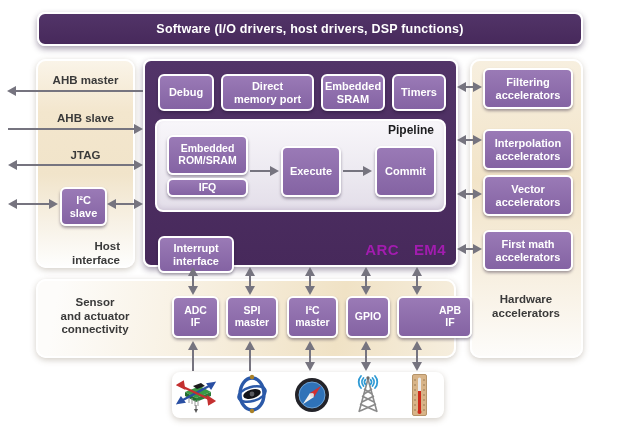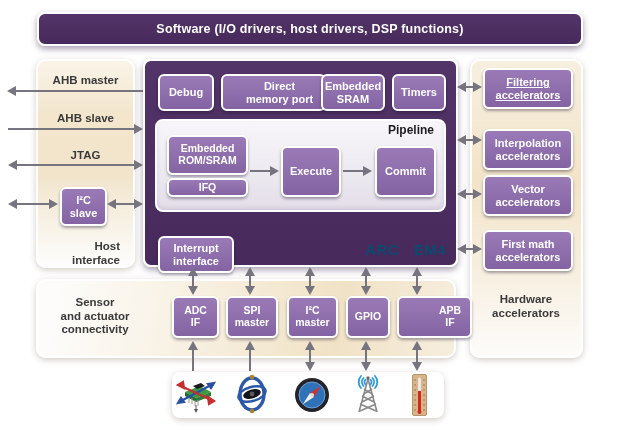--- a/index.html
+++ b/index.html
@@ -35,21 +35,21 @@
   .pbox span{display:block;}
   .pbox.small{font-size:10.5px;}
   
   .pipeline{
     position:absolute;background:linear-gradient(180deg,#f8f6fa 0%,#edeaf1 55%,#e3dee9 100%);
     border:2px solid #fff;border-radius:8px;box-shadow:inset 0 -2px 4px rgba(70,45,95,.12);
   }
   .pipeline-label{position:absolute;color:#1d1d1f;font-size:12px;font-weight:bold;text-align:right;}
   .cpu-name{
     position:absolute;display:flex;justify-content:flex-end;gap:15px;
-    color:#0c4a6e;font-size:15px;font-weight:bold;letter-spacing:.4px;
+    color:#a21caf;font-size:15px;font-weight:bold;letter-spacing:.4px;
   }
   
   .lbl{position:absolute;color:#3a3a3a;font-weight:bold;text-align:center;font-size:11.5px;line-height:1.18;}
   .lbl span{display:block;}
   
   .harrow{position:absolute;height:2px;background:#76747f;}
   .harrow.hl::before{content:'';position:absolute;left:-9px;top:-4px;width:0;height:0;
     border-top:5px solid transparent;border-bottom:5px solid transparent;border-right:9px solid #76747f;}
   .harrow.hr::after{content:'';position:absolute;right:-9px;top:-4px;width:0;height:0;
     border-top:5px solid transparent;border-bottom:5px solid transparent;border-left:9px solid #76747f;}
@@ -80,21 +80,21 @@
   <div class="lbl" style="left:50px;top:240px;width:70px;text-align:right;">
     <span>Host</span>
     <span>interface</span>
   </div>
 
   <div class="dark" style="left:143px;top:59px;width:311px;height:204px;"></div>
   <div class="pbox" style="left:158px;top:74px;width:52px;height:33px;">
     <span>Debug</span>
       <span></span>
   </div>
-  <div class="pbox" style="left:221px;top:74px;width:89px;height:33px;padding-left:12px;">
+  <div class="pbox" style="left:221px;top:74px;width:89px;height:33px;">
     <span>Direct</span>
       <span>memory port</span>
   </div>
   <div class="pbox" style="left:321px;top:74px;width:60px;height:33px;">
     <span>Embedded</span>
       <span>SRAM</span>
   </div>
   <div class="pbox" style="left:392px;top:74px;width:50px;height:33px;">
     <span>Timers</span>
       <span></span>
@@ -121,21 +121,21 @@
   <div class="pbox" style="left:158px;top:236px;width:72px;height:33px;">
     <span>Interrupt</span>
       <span>interface</span>
   </div>
   <div class="cpu-name" style="left:338px;top:241px;width:108px;">
     <span>ARC</span>
     <span>EM4</span>
   </div>
 
   <div class="panel panel-right" style="left:470px;top:59px;width:109px;height:295px;"></div>
-  <div class="pbox" style="left:483px;top:68px;width:86px;height:37px;text-decoration:underline;">
+  <div class="pbox" style="left:483px;top:68px;width:86px;height:37px;">
     <span>Filtering</span>
       <span>accelerators</span>
   </div>
   <div class="pbox" style="left:483px;top:129px;width:86px;height:37px;">
     <span>Interpolation</span>
       <span>accelerators</span>
   </div>
   <div class="pbox" style="left:483px;top:175px;width:86px;height:37px;">
     <span>Vector</span>
       <span>accelerators</span>

